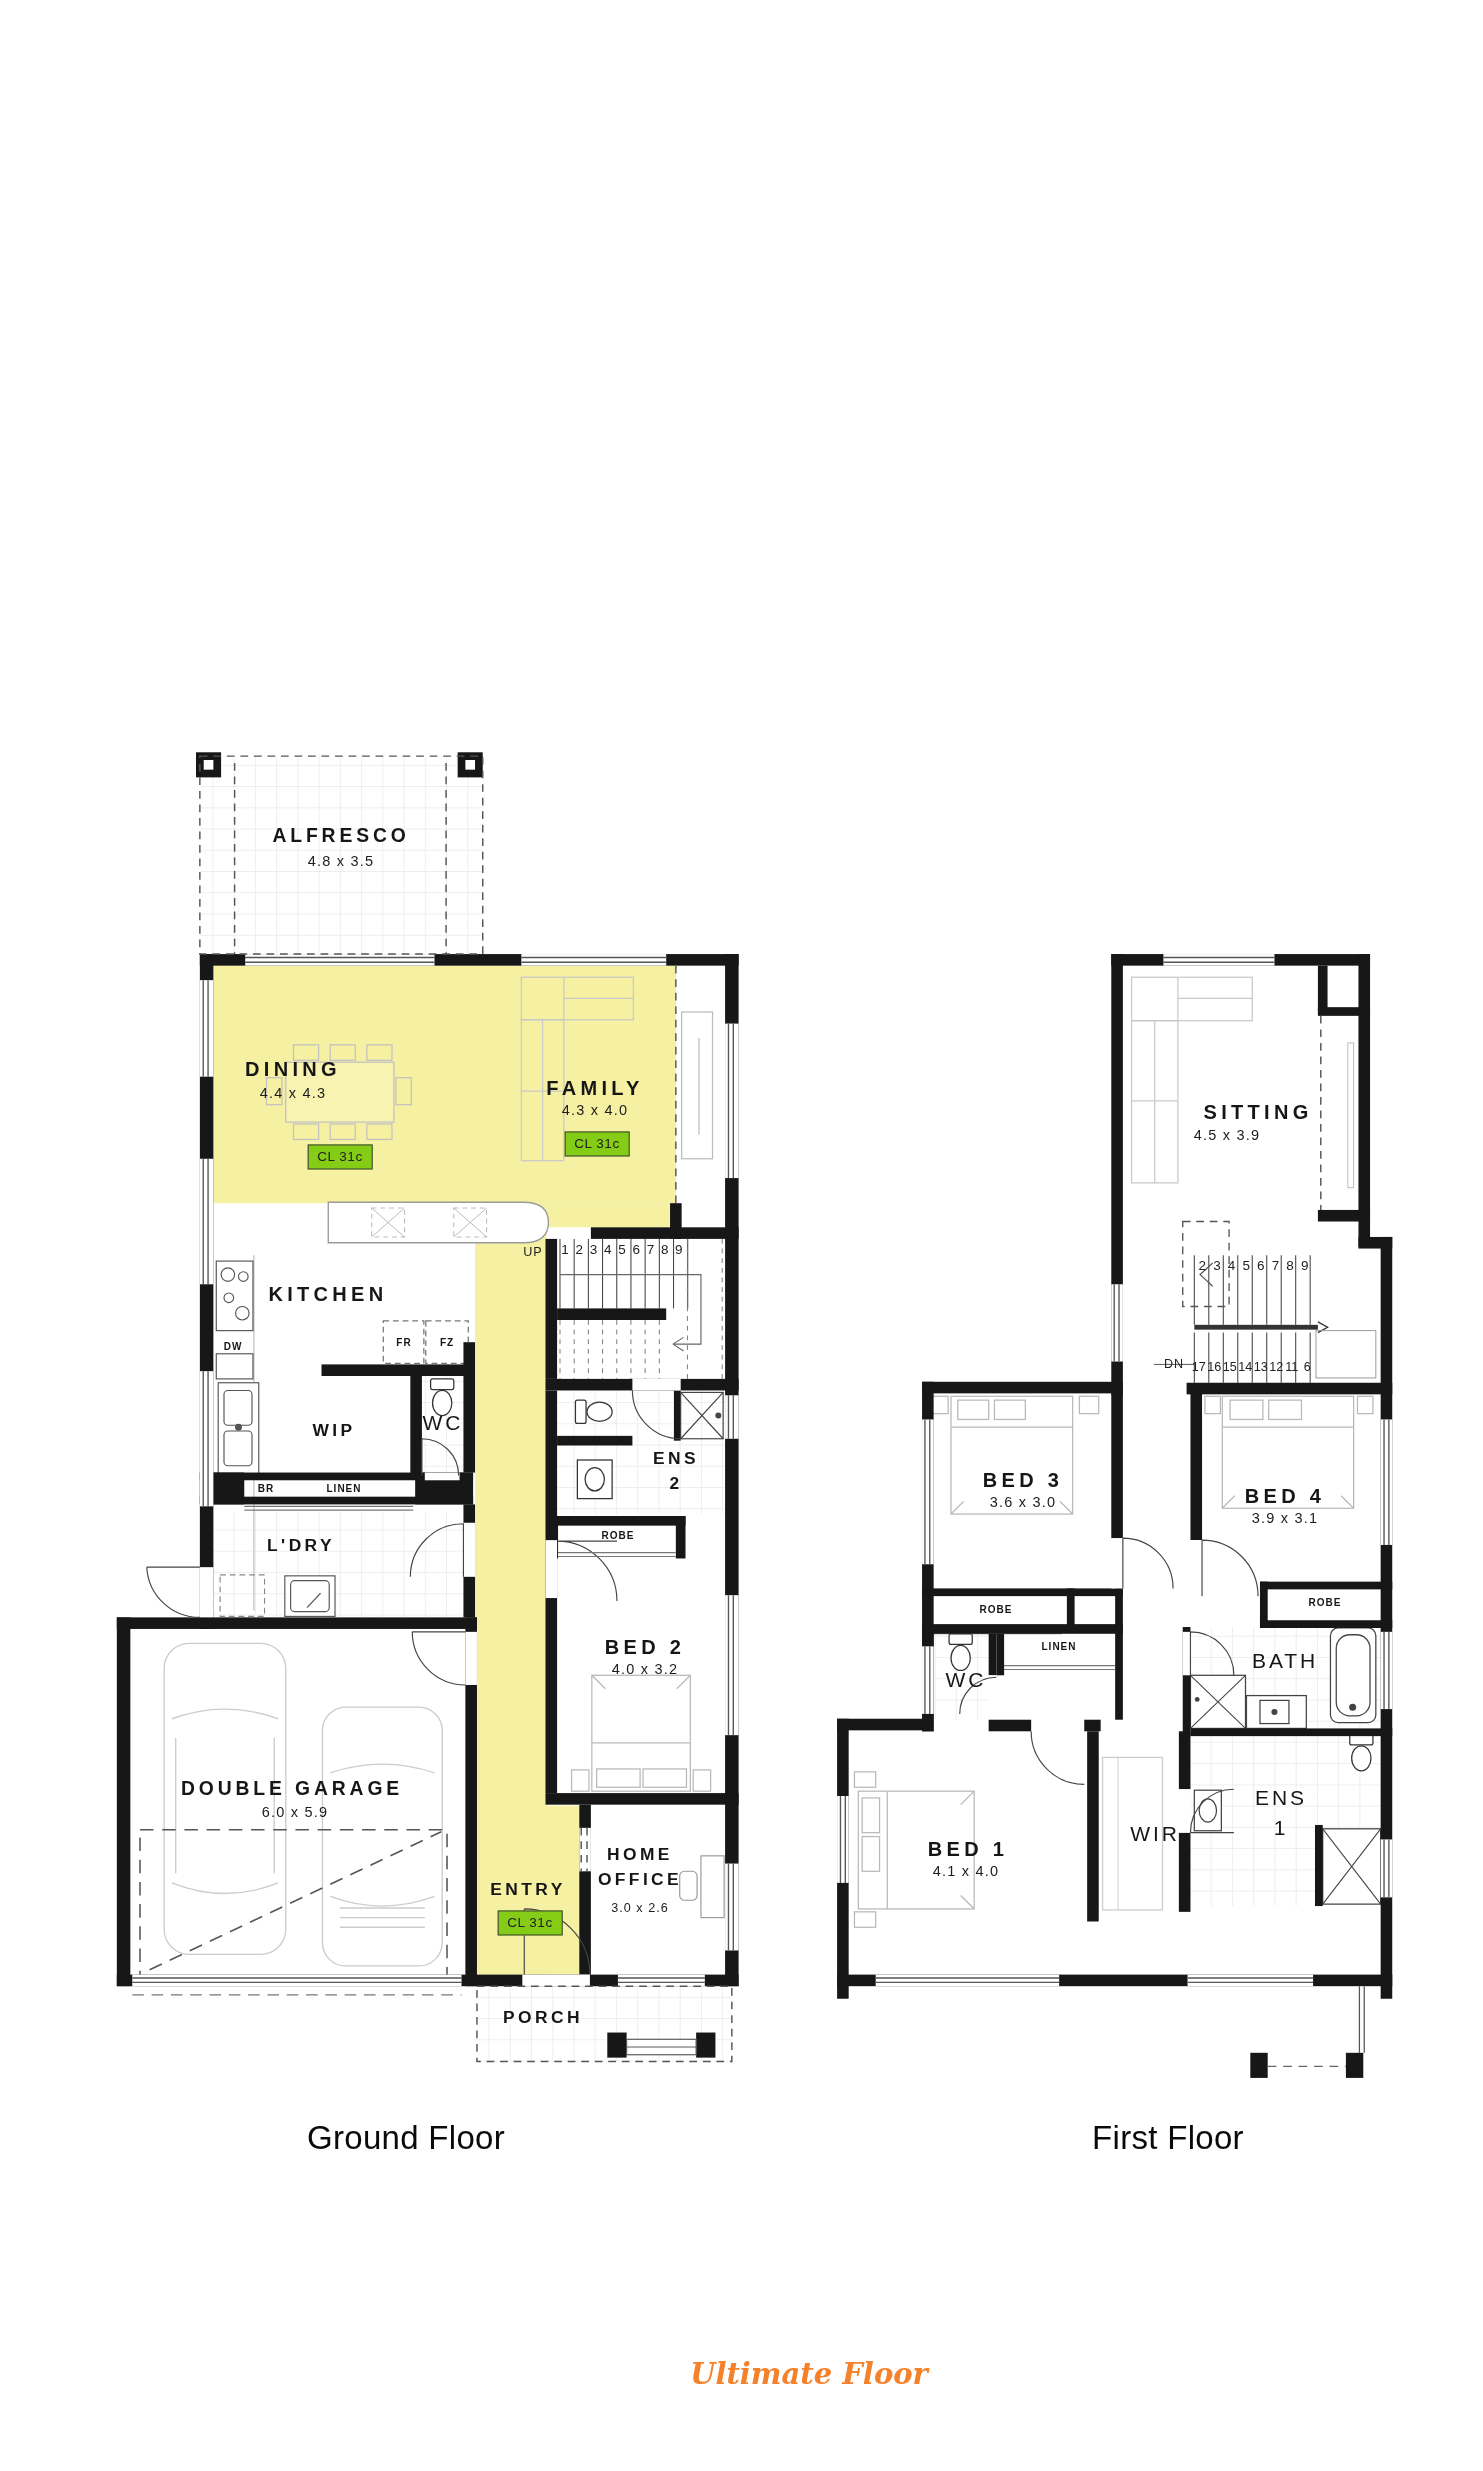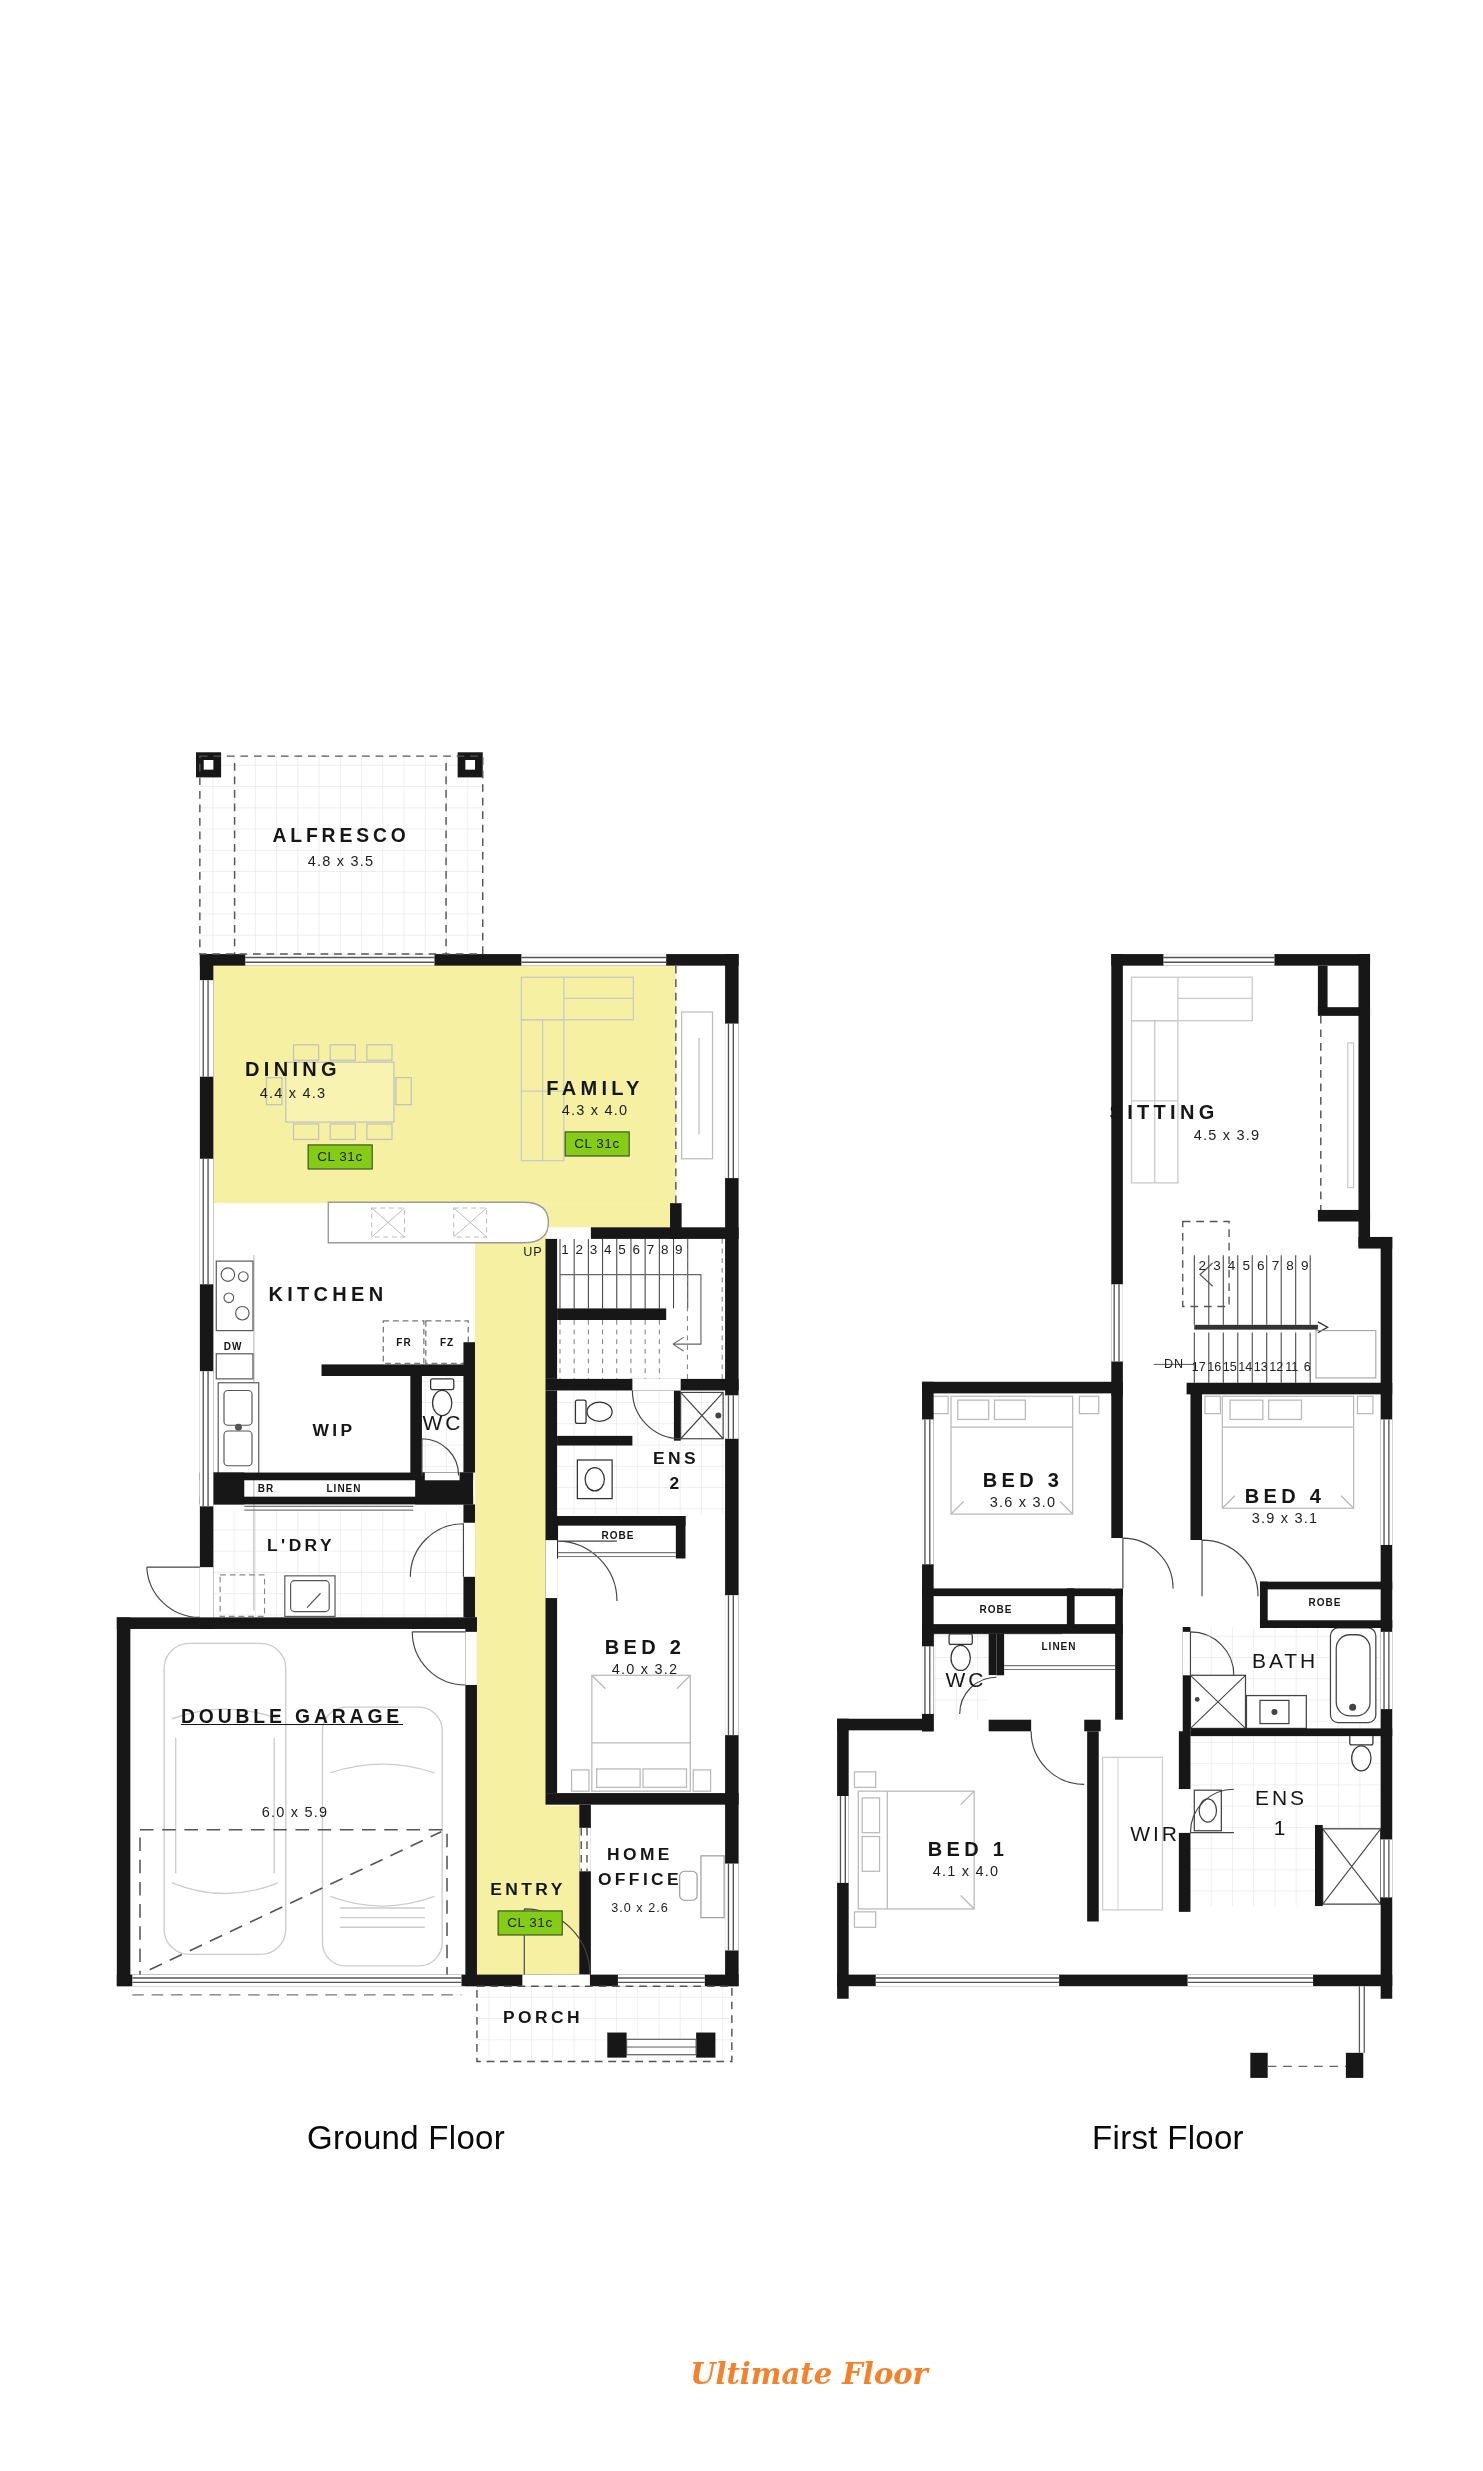--- a/index.html
+++ b/index.html
@@ -463,21 +463,21 @@
   <div class="lbl xs" style="left:404px;top:1343px;">FR</div>
   <div class="lbl xs" style="left:447px;top:1343px;">FZ</div>
   <div class="lbl xs" style="left:233px;top:1347px;">DW</div>
 
   <div class="lbl room18" style="left:334px;top:1431px;">WIP</div>
   <div class="lbl room16" style="left:443px;top:1423px;">WC</div>
   <div class="lbl xs" style="left:266px;top:1489px;">BR</div>
   <div class="lbl xs" style="left:344px;top:1489px;">LINEN</div>
   <div class="lbl room18" style="left:301px;top:1546px;">L'DRY</div>
 
-  <div class="lbl room20" style="left:292px;top:1717px;text-decoration:underline;">DOUBLE GARAGE</div>
+  <div class="lbl room20" style="left:292px;top:1789px;">DOUBLE GARAGE</div>
   <div class="lbl dim" style="left:295px;top:1813px;">6.0 x 5.9</div>
 
   <div class="lbl dim13" style="left:533px;top:1252px;">UP</div>
   <div class="treads t14" style="left:558px;top:1242px;width:128px;">
       <span>1</span>
       <span>2</span>
       <span>3</span>
       <span>4</span>
       <span>5</span>
       <span>6</span>
@@ -495,21 +495,21 @@
 
   <div class="lbl room18" style="left:528px;top:1890px;">ENTRY</div>
   <div class="cl" style="left:530px;top:1923px;">CL 31c</div>
 
   <div class="lbl room18" style="left:640px;top:1867px;">HOME
 OFFICE</div>
   <div class="lbl dim13" style="left:640px;top:1908px;">3.0 x 2.6</div>
 
   <div class="lbl room18" style="left:543px;top:2018px;">PORCH</div>
 
-  <div class="lbl room" style="left:1164px;top:1112px;">SITTING</div>
+  <div class="lbl room" style="left:1258px;top:1112px;">SITTING</div>
   <div class="lbl dim" style="left:1227px;top:1136px;">4.5 x 3.9</div>
 
   <div class="treads t14" style="left:1195px;top:1258px;width:117px;">
       <span>2</span>
       <span>3</span>
       <span>4</span>
       <span>5</span>
       <span>6</span>
       <span>7</span>
       <span>8</span>

